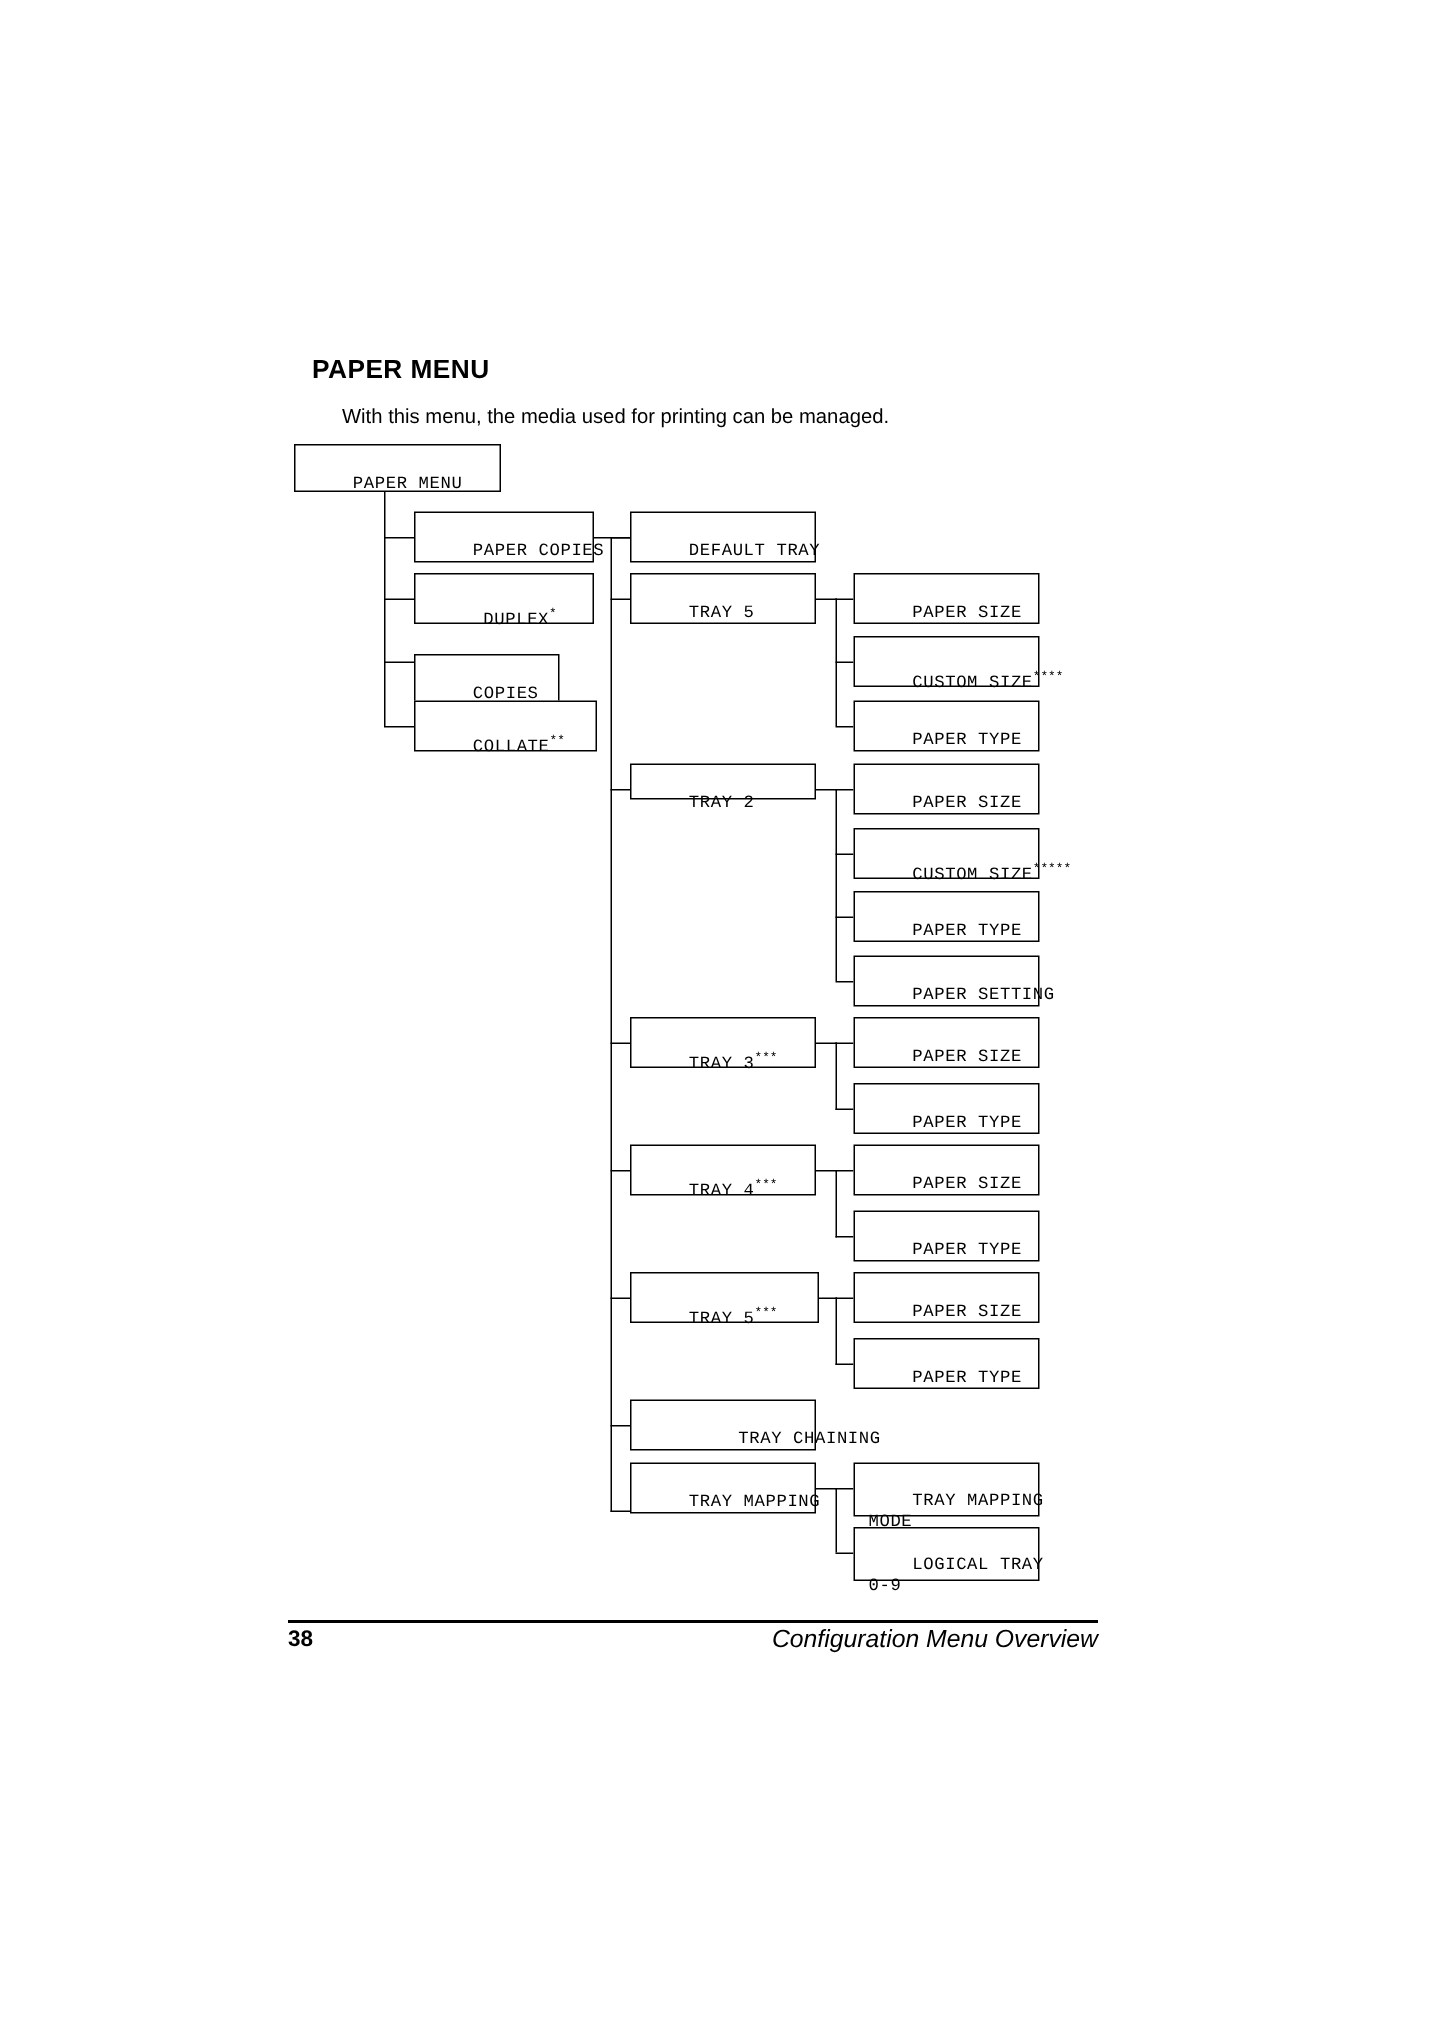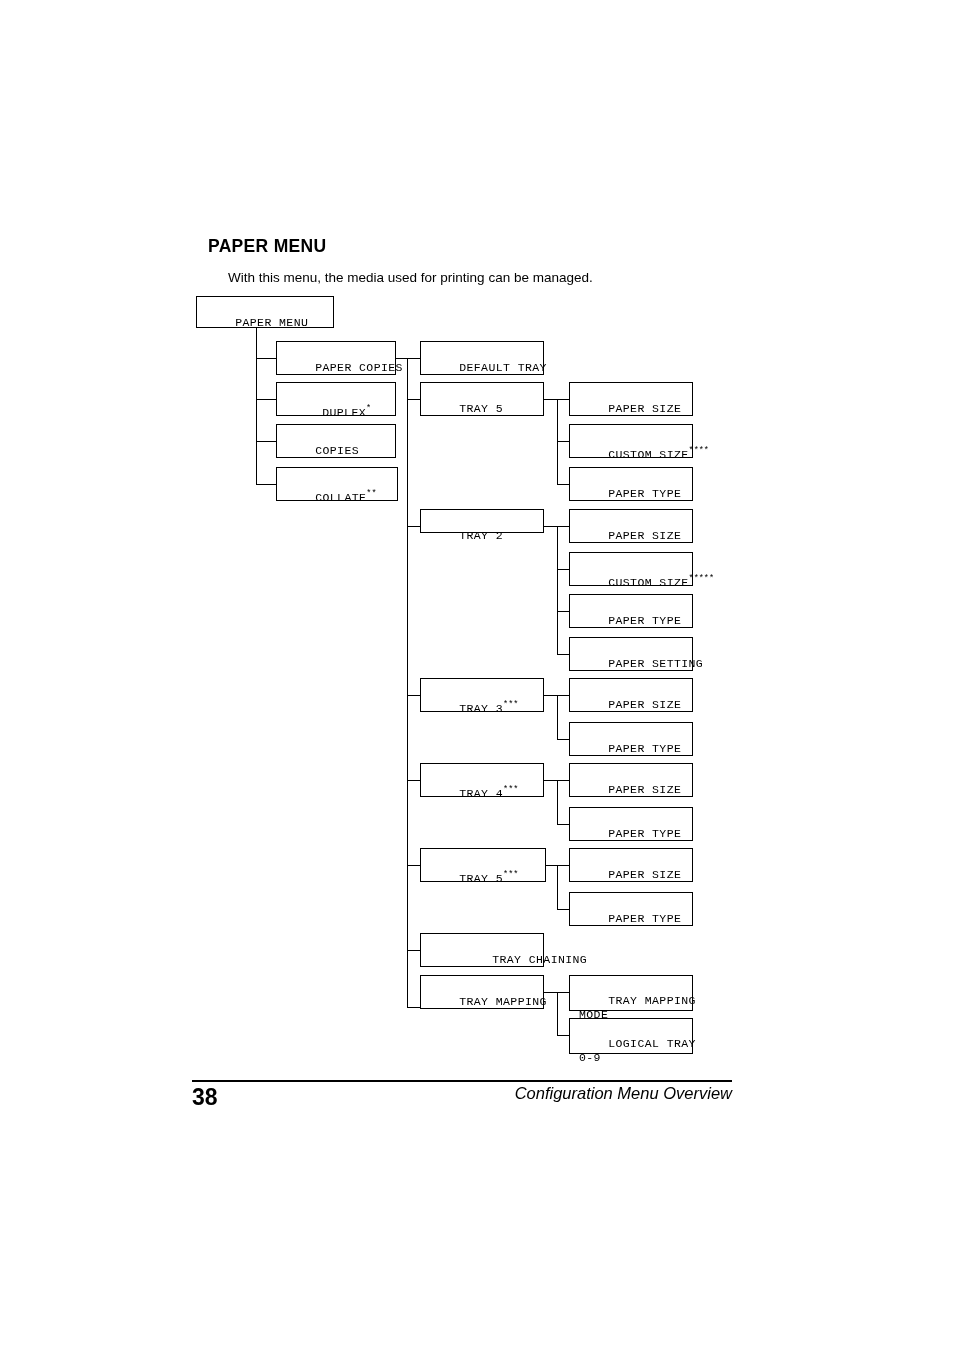--- a/index.html
+++ b/index.html
@@ -78,21 +78,21 @@
     left: 192px;
     top: 1080px;
     width: 540px;
     height: 2px;
     background: #000000;
   }
   #footer-page {
     position: absolute;
     left: 192px;
     top: 1084px;
-    font-size: 23px;
+    font-size: 15px;
     font-weight: bold;
   }
   #footer-chapter {
     position: absolute;
     left: 732px;
     top: 1084px;
     transform: translateX(-100%);
     font-size: 16.5px;
     font-style: italic;
   }
@@ -114,21 +114,21 @@
   <div class="line-h" style="left:256px; top:399px; width:20px;"></div>
   <div class="line-h" style="left:256px; top:441px; width:20px;"></div>
   <div class="line-h" style="left:256px; top:484px; width:20px;"></div>
 
   <div class="node" style="left:276px; top:341px; width:120px; height:34px;">
     <span>PAPER COPIES</span>
   </div>
   <div class="node" style="left:276px; top:382px; width:120px; height:34px;padding-left:16px;">
     <span>DUPLEX</span><sup>*</sup>
   </div>
-  <div class="node" style="left:276px; top:424px; width:120px; height:34px;">
+  <div class="node" style="left:276px; top:436px; width:97px; height:34px;">
     <span>COPIES</span>
   </div>
   <div class="node" style="left:276px; top:467px; width:122px; height:34px;">
     <span>COLLATE</span><sup>**</sup>
   </div>
 
   <div class="line-h" style="left:396px; top:358px; width:24px;"></div>
   <div class="line-v" style="left:407px; top:358px; height:650px;"></div>
 
   <div class="line-h" style="left:407px; top:358px; width:13px;"></div>

